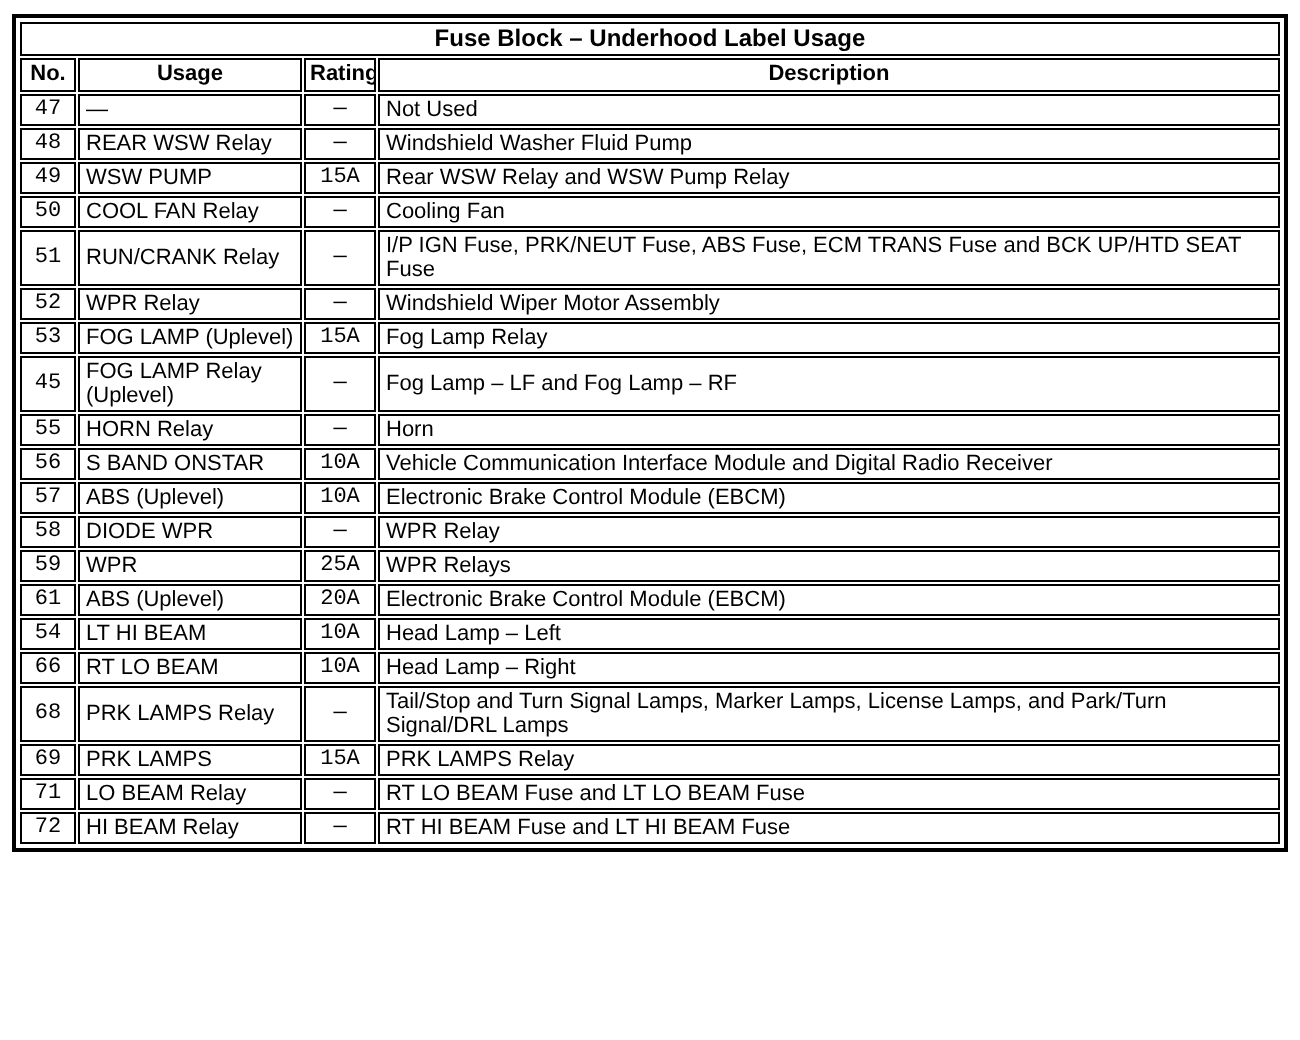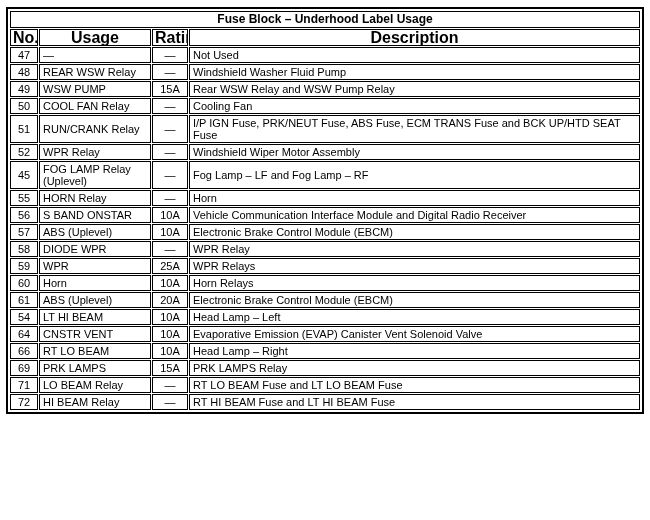--- a/index.html
+++ b/index.html
@@ -36,35 +36,35 @@
     overflow: hidden;
   }
   th.title-cell {
     font-size: 12px;
     font-weight: bold;
     text-align: center;
     line-height: 13px;
     padding: 1px 4px;
   }
   th.col-header {
-    font-size: 16px;
+    font-size: 11px;
     font-weight: bold;
     text-align: center;
     line-height: 13px;
     padding: 1px 2px;
   }
   td {
     font-size: 11px;
     line-height: 12px;
     padding: 1px 3px;
   }
   .col-no     { width: 28px; }
   .col-device { width: 112px; }
   .col-rating { width: 36px; }
-  td.cell-no, td.cell-rating { text-align: center; }
+  td.cell-no, td.cell-rating { text-align: center; font-family: Liberation Mono, monospace; }
   td.cell-device, td.cell-desc { text-align: left; }
 </style>
 </head>
 <body>
 
 <div class="page">
   <div class="table-frame">
     <table class="fuse-table">
       <colgroup>
         <col class="col-no">
@@ -114,20 +114,26 @@
             <td class="cell-rating">—</td>
             <td class="cell-desc">I/P IGN Fuse, PRK/NEUT Fuse, ABS Fuse, ECM TRANS Fuse and BCK UP/HTD SEAT Fuse</td>
           </tr>
           <tr>
             <td class="cell-no">52</td>
             <td class="cell-device">WPR Relay</td>
             <td class="cell-rating">—</td>
             <td class="cell-desc">Windshield Wiper Motor Assembly</td>
           </tr>
           <tr>
+            <td class="cell-no">53</td>
+            <td class="cell-device">FOG LAMP (Uplevel)</td>
+            <td class="cell-rating">15A</td>
+            <td class="cell-desc">Fog Lamp Relay</td>
+          </tr>
+          <tr>
             <td class="cell-no">45</td>
             <td class="cell-device">FOG LAMP Relay (Uplevel)</td>
             <td class="cell-rating">—</td>
             <td class="cell-desc">Fog Lamp – LF and Fog Lamp – RF</td>
           </tr>
           <tr>
             <td class="cell-no">55</td>
             <td class="cell-device">HORN Relay</td>
             <td class="cell-rating">—</td>
             <td class="cell-desc">Horn</td>
@@ -150,48 +156,42 @@
             <td class="cell-rating">—</td>
             <td class="cell-desc">WPR Relay</td>
           </tr>
           <tr>
             <td class="cell-no">59</td>
             <td class="cell-device">WPR</td>
             <td class="cell-rating">25A</td>
             <td class="cell-desc">WPR Relays</td>
           </tr>
           <tr>
-            <td class="cell-no">60</td>
-            <td class="cell-device">Horn</td>
-            <td class="cell-rating">10A</td>
-            <td class="cell-desc">Horn Relays</td>
-          </tr>
-          <tr>
             <td class="cell-no">61</td>
             <td class="cell-device">ABS (Uplevel)</td>
             <td class="cell-rating">20A</td>
             <td class="cell-desc">Electronic Brake Control Module (EBCM)</td>
           </tr>
           <tr>
             <td class="cell-no">54</td>
             <td class="cell-device">LT HI BEAM</td>
             <td class="cell-rating">10A</td>
             <td class="cell-desc">Head Lamp – Left</td>
           </tr>
           <tr>
-            <td class="cell-no">64</td>
-            <td class="cell-device">CNSTR VENT</td>
-            <td class="cell-rating">10A</td>
-            <td class="cell-desc">Evaporative Emission (EVAP) Canister Vent Solenoid Valve</td>
-          </tr>
-          <tr>
             <td class="cell-no">66</td>
             <td class="cell-device">RT LO BEAM</td>
             <td class="cell-rating">10A</td>
             <td class="cell-desc">Head Lamp – Right</td>
+          </tr>
+          <tr>
+            <td class="cell-no">68</td>
+            <td class="cell-device">PRK LAMPS Relay</td>
+            <td class="cell-rating">—</td>
+            <td class="cell-desc">Tail/Stop and Turn Signal Lamps, Marker Lamps, License Lamps, and Park/Turn Signal/DRL Lamps</td>
           </tr>
           <tr>
             <td class="cell-no">69</td>
             <td class="cell-device">PRK LAMPS</td>
             <td class="cell-rating">15A</td>
             <td class="cell-desc">PRK LAMPS Relay</td>
           </tr>
           <tr>
             <td class="cell-no">71</td>
             <td class="cell-device">LO BEAM Relay</td>

